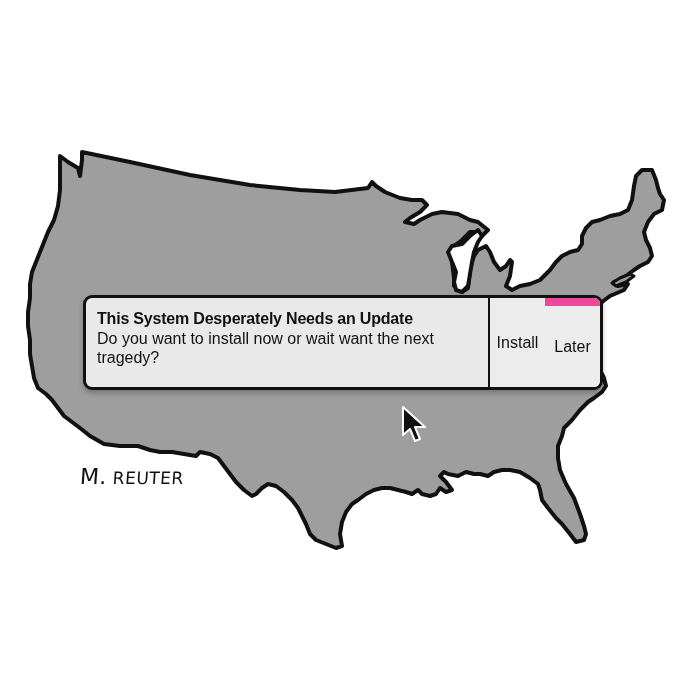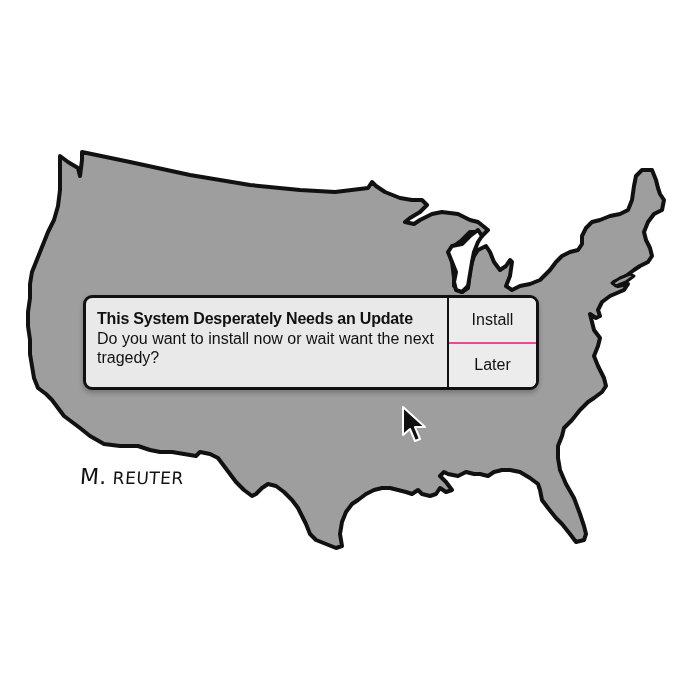--- a/index.html
+++ b/index.html
@@ -18,21 +18,21 @@
       position: absolute;
       left: 0;
       top: 0;
       width: 700px;
       height: 700px;
     }
     .dialog {
       position: absolute;
       left: 83px;
       top: 295px;
-      width: 456px;
+      width: 520px;
       height: 95px;
       background: #e9e9e9;
       border: 3px solid #111;
       border-radius: 9px;
       box-sizing: border-box;
       display: flex;
       box-shadow: 0 3px 5px rgba(0,0,0,0.25);
       overflow: hidden;
     }
     .dialog-text {
@@ -49,34 +49,34 @@
     }
     .dialog-message {
       font-size: 16px;
       line-height: 19px;
       width: 340px;
     }
     .dialog-buttons {
       width: 110px;
       border-left: 2px solid #111;
       display: flex;
-      flex-direction: column;
+      flex-direction: row;
     }
     .dialog-button {
       flex: 1;
       display: flex;
       align-items: center;
       justify-content: center;
       font-size: 16px;
       color: #111;
       cursor: pointer;
       background: #ececec;
     }
     .dialog-button + .dialog-button {
-      border-top: 2px solid #ec4899;
+      border-top: 8px solid #ec4899;
     }
     .cursor {
       position: absolute;
       left: 400px;
       top: 405px;
       width: 30px;
       height: 40px;
     }
     .signature {
       position: absolute;

